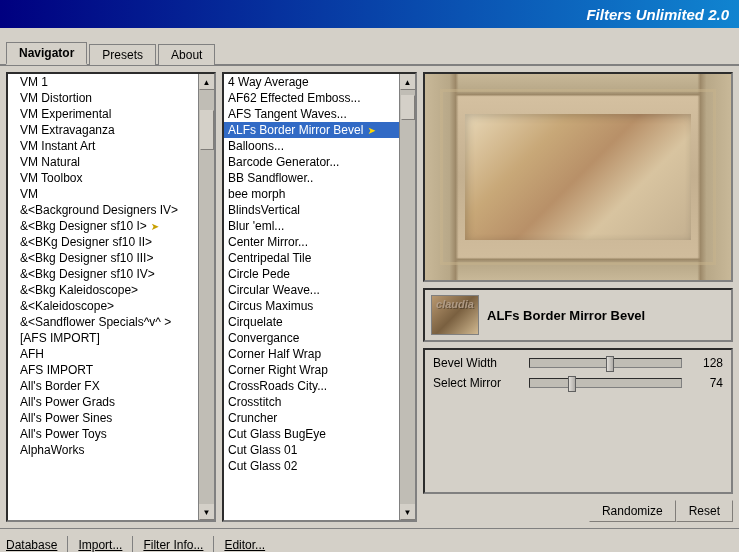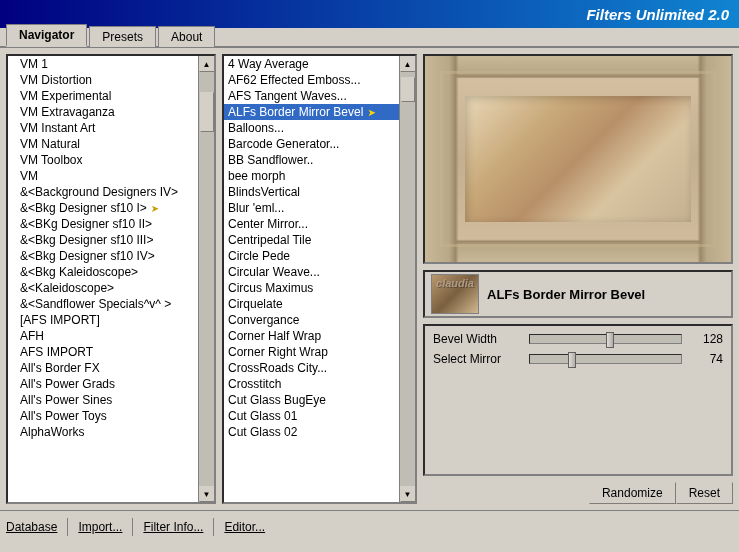--- a/index.html
+++ b/index.html
@@ -26,21 +26,21 @@
       height: 28px;
     }
 
     
     .tab-bar {
       background: #d4d0c8;
       display: flex;
       align-items: flex-end;
       padding: 4px 6px 0 6px;
       border-bottom: 2px solid #808080;
-      height: 20px;
+      height: 38px;
     }
     .tab {
       background: #d4d0c8;
       border: 1px solid #808080;
       border-bottom: none;
       padding: 3px 12px;
       cursor: pointer;
       margin-right: 2px;
       font-size: 12px;
       position: relative;
@@ -148,21 +148,21 @@
         linear-gradient(to bottom right, #e8d5b8, #6b5538);
     }
 
     .filter-info-bar {
       display: flex;
       align-items: center;
       gap: 8px;
       border: 2px inset #808080;
       background: #d4d0c8;
       padding: 4px 6px;
-      height: 48px;
+      height: 54px;
     }
     .filter-thumbnail {
       width: 48px;
       height: 40px;
       background: linear-gradient(135deg, #b8a080, #8b6a40, #d4b896);
       border: 1px solid #808080;
       flex-shrink: 0;
       display: flex;
       align-items: center;
       justify-content: center;
@@ -386,20 +386,21 @@
             <div class="list-item">Centripedal Tile</div>
             <div class="list-item">Circle Pede</div>
             <div class="list-item">Circular Weave...</div>
             <div class="list-item">Circus Maximus</div>
             <div class="list-item">Cirquelate</div>
             <div class="list-item">Convergance</div>
             <div class="list-item">Corner Half Wrap</div>
             <div class="list-item">Corner Right Wrap</div>
             <div class="list-item">CrossRoads City...</div>
             <div class="list-item">Crosstitch</div>
+            <div class="list-item">Cruncher</div>
             <div class="list-item">Cut Glass  BugEye</div>
             <div class="list-item">Cut Glass 01</div>
             <div class="list-item">Cut Glass 02</div>
           </div>
         <div class="scroll-bar-v">
           <div class="scroll-btn">▲</div>
           <div class="scroll-track">
             <div class="scroll-thumb" style="top:5px;height:25px;"></div>
           </div>
           <div class="scroll-btn">▼</div>

